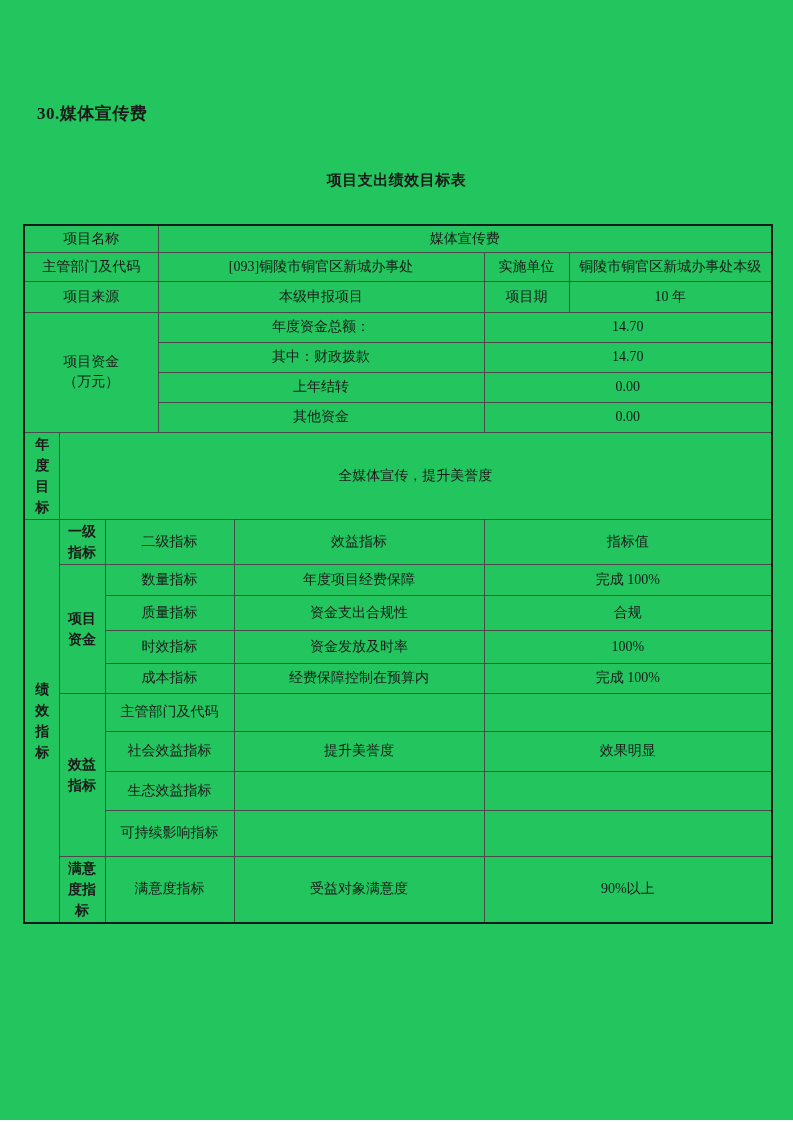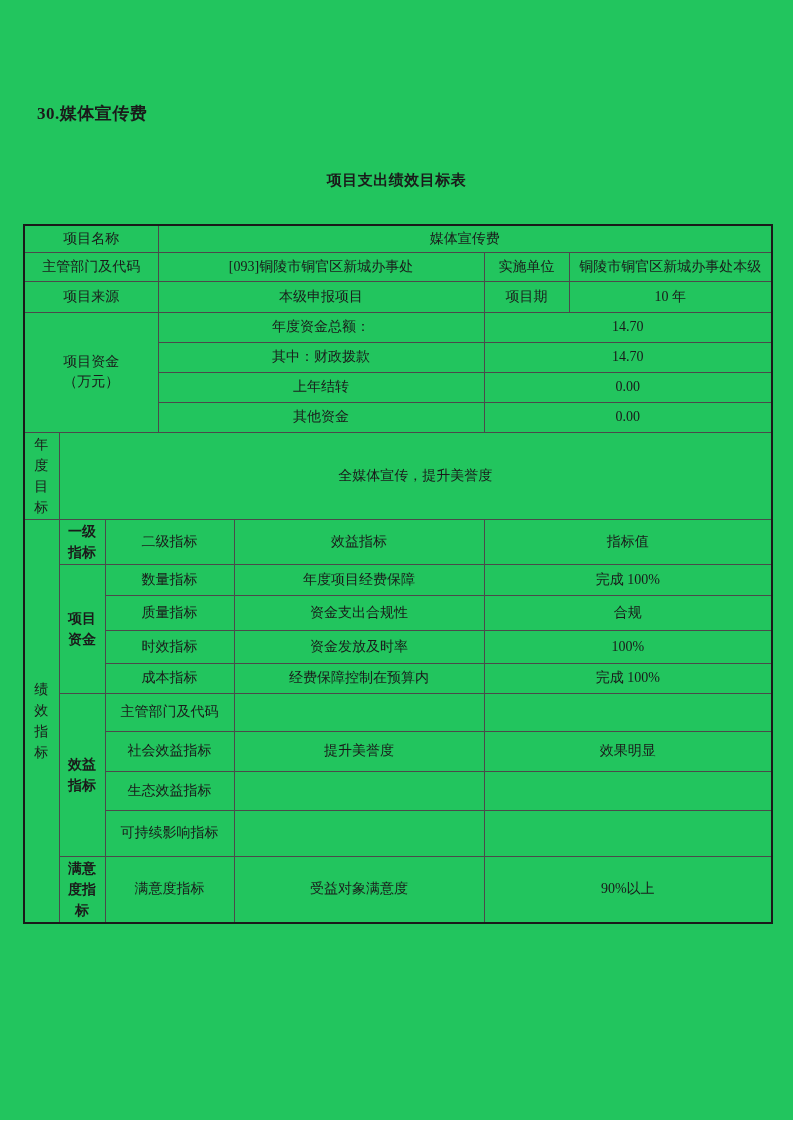--- a/index.html
+++ b/index.html
@@ -28,21 +28,21 @@
   table.pt td{
     border:1px solid #4a4a4a;text-align:center;vertical-align:middle;
     padding:1px 2px;overflow:hidden;line-height:1.4;
   }
   td.val{text-align:right;padding-right:10px;}
   td.ind0{text-align:left;padding-left:12px;}
   td.ind1{text-align:left;padding-left:28px;}
   td.ind2{text-align:left;padding-left:72px;}
   td.ind3{text-align:left;padding-left:72px;}
   td.goal{text-align:left;padding-left:18px;}
-  .wrap1{display:inline-block;width:15px;word-break:break-all;line-height:1.5;text-align:left;vertical-align:middle;}
+  .wrap1{display:inline-block;width:15px;word-break:break-all;line-height:1.5;text-align:right;vertical-align:middle;font-weight:bold;}
   .wrap2{display:inline-block;width:30px;word-break:break-all;line-height:1.5;text-align:center;vertical-align:middle;font-weight:bold;}
   .page-number{
     position:absolute;top:1070px;left:0;width:100%;text-align:center;
     font-size:13.5px;
   }
 </style>
 </head>
 <body>
 
 <div class="page">

